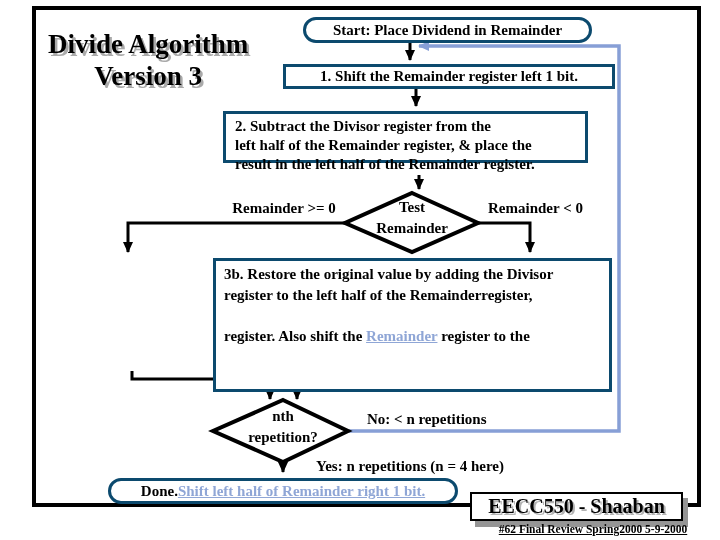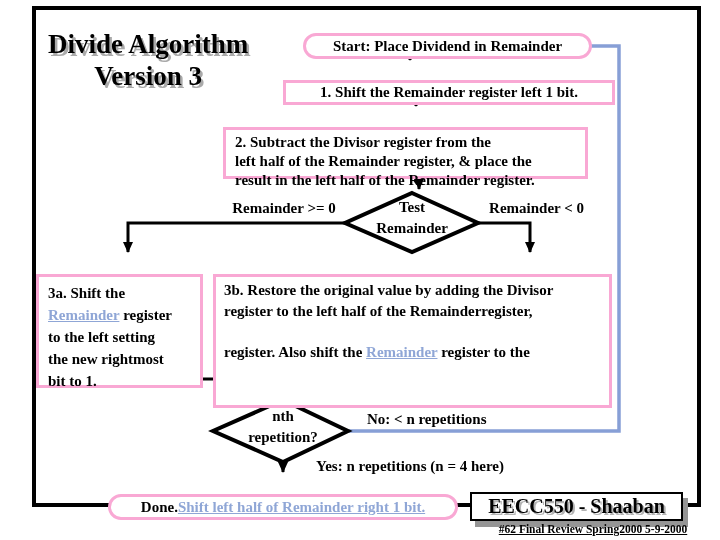--- a/index.html
+++ b/index.html
@@ -1,20 +1,20 @@
 <!DOCTYPE html>
 <html style="--link: #8fa6d6; --loop: #879fd6; --shadow: #aaaaaa;"><head>
 <meta charset="utf-8">
 <style>
   html,body{margin:0;padding:0;background:#fff;}
   #slide{position:relative;width:720px;height:540px;background:#fff;overflow:hidden;
          font-family:"Liberation Serif","DejaVu Serif",serif;color:#000;}
   #wires{position:absolute;left:0;top:0;width:720px;height:540px;}
   .abs{position:absolute;box-sizing:border-box;}
-  .box{background:#fff;border:3px solid #f9a8d4;font-weight:bold;font-size:15px;line-height:19px;margin-top:16px;}
+  .box{background:#fff;border:3px solid #0c4a6e;font-weight:bold;font-size:15px;line-height:19px;}
   .pill{border-radius:13px;display:flex;align-items:center;justify-content:center;white-space:nowrap;}
   .lbl{font-weight:bold;font-size:15px;white-space:nowrap;}
   .dmt{font-weight:bold;font-size:15px;line-height:21px;text-align:center;}
   .link{color:var(--link,#8fa6d6);text-decoration:underline;font-weight:bold;cursor:pointer;}
   #title{font-weight:bold;font-size:27px;line-height:32px;
          text-shadow:2.5px 2.5px 0 var(--shadow,#aaaaaa);}
   #eecc{background:#fff;border:2.5px solid #000;box-shadow:5px 6px 0 #959595;
         display:flex;align-items:center;justify-content:center;
         font-weight:bold;font-size:20px;text-shadow:2px 2px 0 #b3b3b3;}
   #footerline{font-weight:bold;font-size:11.5px;text-decoration:underline;text-align:center;white-space:nowrap;}
@@ -69,29 +69,22 @@
     <span>left half of the Remainder register, &amp; place the</span><br>
     <span>result in the left half of the Remainder register.</span>
   </div>
 
   <div class="abs dmt" style="left:347px;top:197px;width:130px;">
     <span>Test</span><br>
     <span>Remainder</span>
   </div>
 
   <div class="abs lbl" style="left:222px;top:200px;width:124px;text-align:center;">Remainder &gt;= 0</div>
-  <div class="abs lbl" style="left:472px;top:200px;width:112px;text-align:right;">Remainder &lt; 0</div>
+  <div class="abs lbl" style="left:488px;top:200px;width:112px;text-align:left;">Remainder &lt; 0</div>
 
-  <div class="abs box" style="left:36px;top:258px;width:167px;height:114px;padding:5px 0 0 9px;line-height:22px;">
-    <span>3a. Shift the</span><br>
-    <a class="link">Remainder</a><span> register</span><br>
-    <span>to the left setting</span><br>
-    <span>the new rightmost</span><br>
-    <span>bit to 1.</span>
-  </div>
 
   <div class="abs box" style="left:213px;top:258px;width:399px;height:134px;padding:3px 0 0 8px;line-height:20.5px;">
     <span>3b. Restore the original value by adding the Divisor</span><br>
     <span>register to the left half of the Remainderregister,</span><br>
     <br>
     <span>register. Also shift the </span><a class="link">Remainder</a><span> register to the</span><br>
   </div>
 
   <div class="abs dmt" style="left:216px;top:406px;width:134px;">
     <span>nth</span><br>

